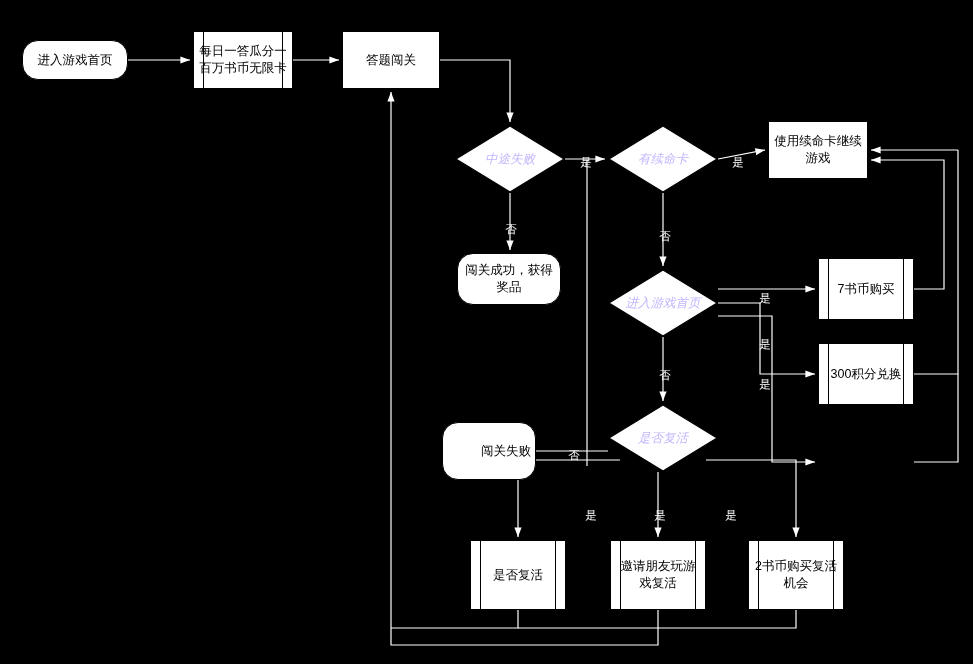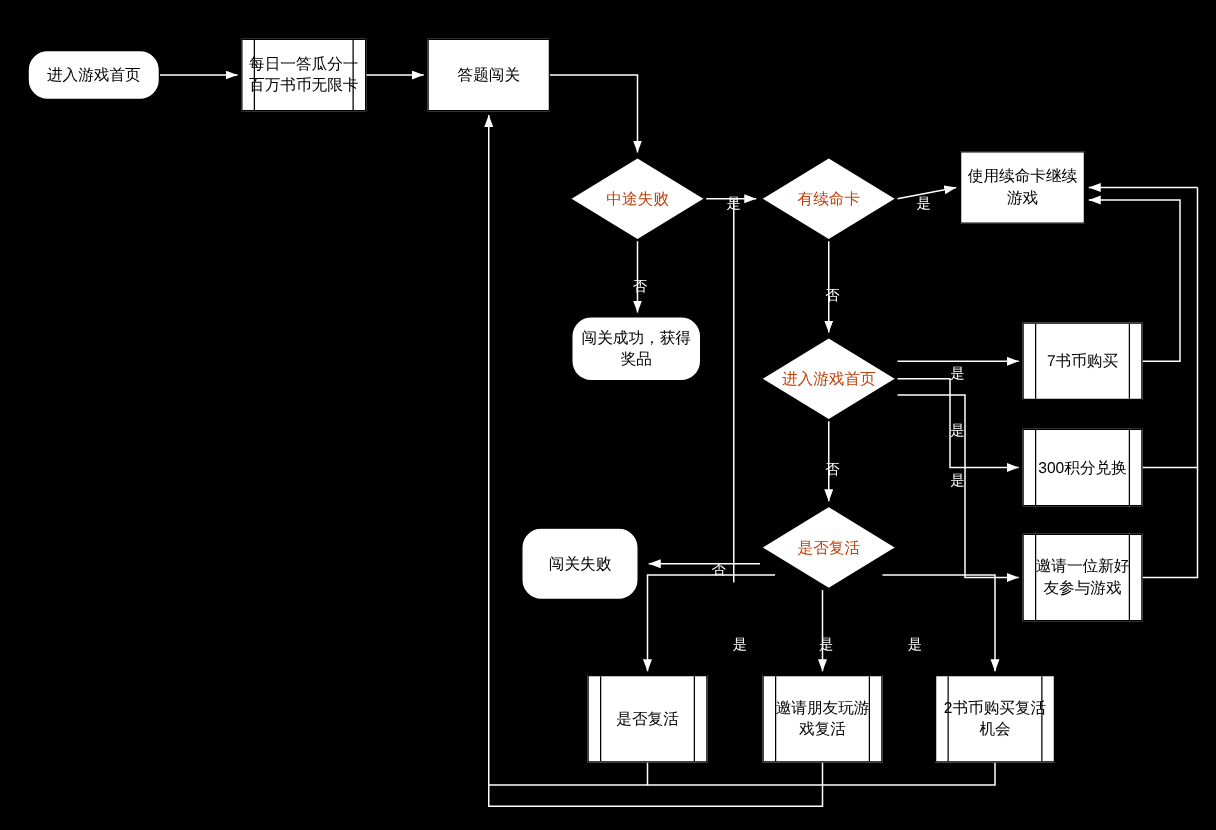--- a/index.html
+++ b/index.html
@@ -64,25 +64,26 @@
     width: 100%; height: 100%;
   }
   .diamond-wrap .dlabel {
     position: absolute;
     left: 0; top: 0;
     width: 100%; height: 100%;
     display: flex;
     align-items: center;
     justify-content: center;
     text-align: center;
-    color: #c2410c;
+    color: #c4b5fd;
     font-size: 12.5px;
     line-height: 17px;
     padding: 0 14px;
     box-sizing: border-box;
+    font-style: italic;
   }
   .elabel {
     position: absolute;
     color: #ffffff;
     background: #000000;
     font-size: 11.5px;
     line-height: 13px;
     padding: 0 1px;
     white-space: nowrap;
   }
@@ -172,25 +173,22 @@
   </div>
 
   <div class="node predef" style="left:818px; top:258px; width:96px; height:62px;">
     <span>7书币购买</span>
   </div>
 
   <div class="node predef" style="left:818px; top:343px; width:96px; height:62px;">
     <span>300积分兑换</span>
   </div>
 
-  <div class="node predef" style="left:818px; top:427px; width:96px; height:70px;">
-    <span>邀请一位新好友参与游戏</span>
-  </div>
-
-  <div class="node rounded" style="left:417px; top:422px; width:94px; height:58px;">
+
+  <div class="node rounded" style="left:442px; top:422px; width:94px; height:58px;justify-content:flex-end;">
     <span>闯关失败</span>
   </div>
 
   <div class="node predef" style="left:470px; top:540px; width:96px; height:70px;">
     <span>是否复活</span>
   </div>
 
   <div class="node predef" style="left:610px; top:540px; width:96px; height:70px;">
     <span>邀请朋友玩游戏复活</span>
   </div>

